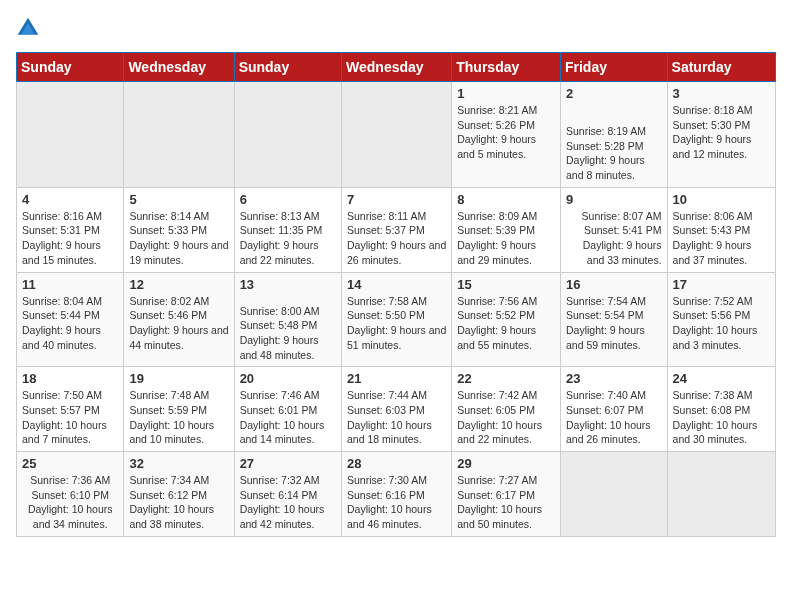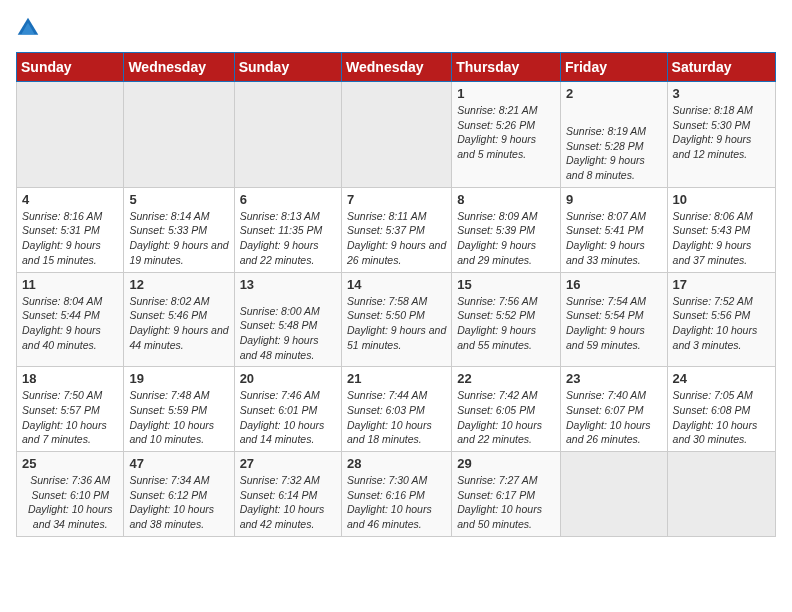--- a/index.html
+++ b/index.html
@@ -74,21 +74,20 @@
       font-size: 13px;
       font-weight: bold;
       color: #333;
       display: block;
       margin-bottom: 2px;
     }
     .day-info {
       color: #333;
       line-height: 1.4;
       font-size: 10.5px;
-      font-style: italic;
     }
     td.empty {
       background: #f0f0f0;
     }
     tbody tr:nth-child(odd) td.empty {
       background: #ebebeb;
     }
   </style>
 </head>
 <body>
@@ -173,21 +172,21 @@
 Daylight: 9 hours and 26 minutes.</div>
         </td>
         <td>
           <span class="day-num">8</span>
           <div class="day-info" style="white-space: pre-line;">Sunrise: 8:09 AM
 Sunset: 5:39 PM
 Daylight: 9 hours and 29 minutes.</div>
         </td>
         <td>
           <span class="day-num">9</span>
-          <div class="day-info" style="white-space: pre-line;">Sunrise: 8:07 AM
+          <div class="day-info" style="white-space: pre-line; text-align: right;">Sunrise: 8:07 AM
 Sunset: 5:41 PM
 Daylight: 9 hours and 33 minutes.</div>
         </td>
         <td>
           <span class="day-num">10</span>
           <div class="day-info" style="white-space: pre-line;">Sunrise: 8:06 AM
 Sunset: 5:43 PM
 Daylight: 9 hours and 37 minutes.</div>
         </td>
       </tr>
@@ -267,34 +266,34 @@
 Daylight: 10 hours and 22 minutes.</div>
         </td>
         <td>
           <span class="day-num">23</span>
           <div class="day-info" style="white-space: pre-line;">Sunrise: 7:40 AM
 Sunset: 6:07 PM
 Daylight: 10 hours and 26 minutes.</div>
         </td>
         <td>
           <span class="day-num">24</span>
-          <div class="day-info" style="white-space: pre-line;">Sunrise: 7:05 AM
+          <div class="day-info" style="white-space: pre-line;">Sunrise: 7:38 AM
 Sunset: 6:08 PM
 Daylight: 10 hours and 30 minutes.</div>
         </td>
       </tr>
       <tr>
         <td>
           <span class="day-num">25</span>
           <div class="day-info" style="white-space: pre-line; text-align: center;">Sunrise: 7:36 AM
 Sunset: 6:10 PM
 Daylight: 10 hours and 34 minutes.</div>
         </td>
         <td>
-          <span class="day-num">47</span>
+          <span class="day-num">32</span>
           <div class="day-info" style="white-space: pre-line;">Sunrise: 7:34 AM
 Sunset: 6:12 PM
 Daylight: 10 hours and 38 minutes.</div>
         </td>
         <td>
           <span class="day-num">27</span>
           <div class="day-info" style="white-space: pre-line;">Sunrise: 7:32 AM
 Sunset: 6:14 PM
 Daylight: 10 hours and 42 minutes.</div>
         </td>

